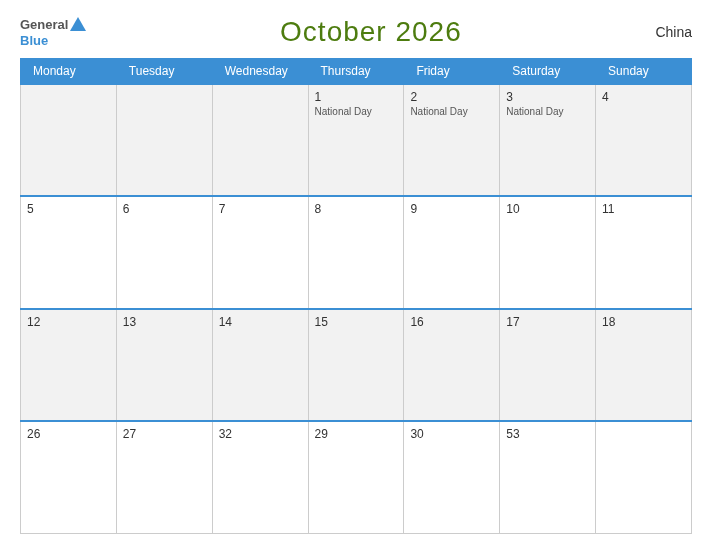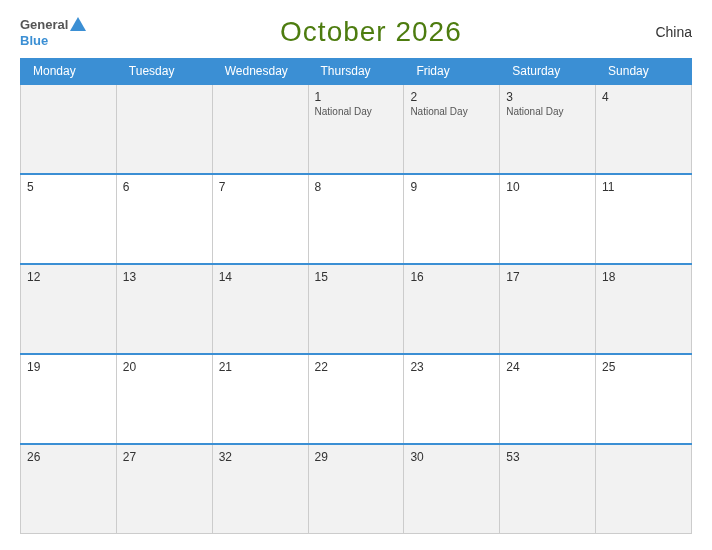--- a/index.html
+++ b/index.html
@@ -213,43 +213,20 @@
         </td>
         <td>
           <span class="day-number">17</span>
         </td>
         <td>
           <span class="day-number">18</span>
         </td>
       </tr>
       <tr class="row-top-border">
         <td>
-          <span class="day-number">19</span>
-        </td>
-        <td>
-          <span class="day-number">20</span>
-        </td>
-        <td>
-          <span class="day-number">21</span>
-        </td>
-        <td>
-          <span class="day-number">22</span>
-        </td>
-        <td>
-          <span class="day-number">23</span>
-        </td>
-        <td>
-          <span class="day-number">24</span>
-        </td>
-        <td>
-          <span class="day-number">25</span>
-        </td>
-      </tr>
-      <tr class="row-top-border">
-        <td>
           <span class="day-number">26</span>
         </td>
         <td>
           <span class="day-number">27</span>
         </td>
         <td>
           <span class="day-number">32</span>
         </td>
         <td>
           <span class="day-number">29</span>

